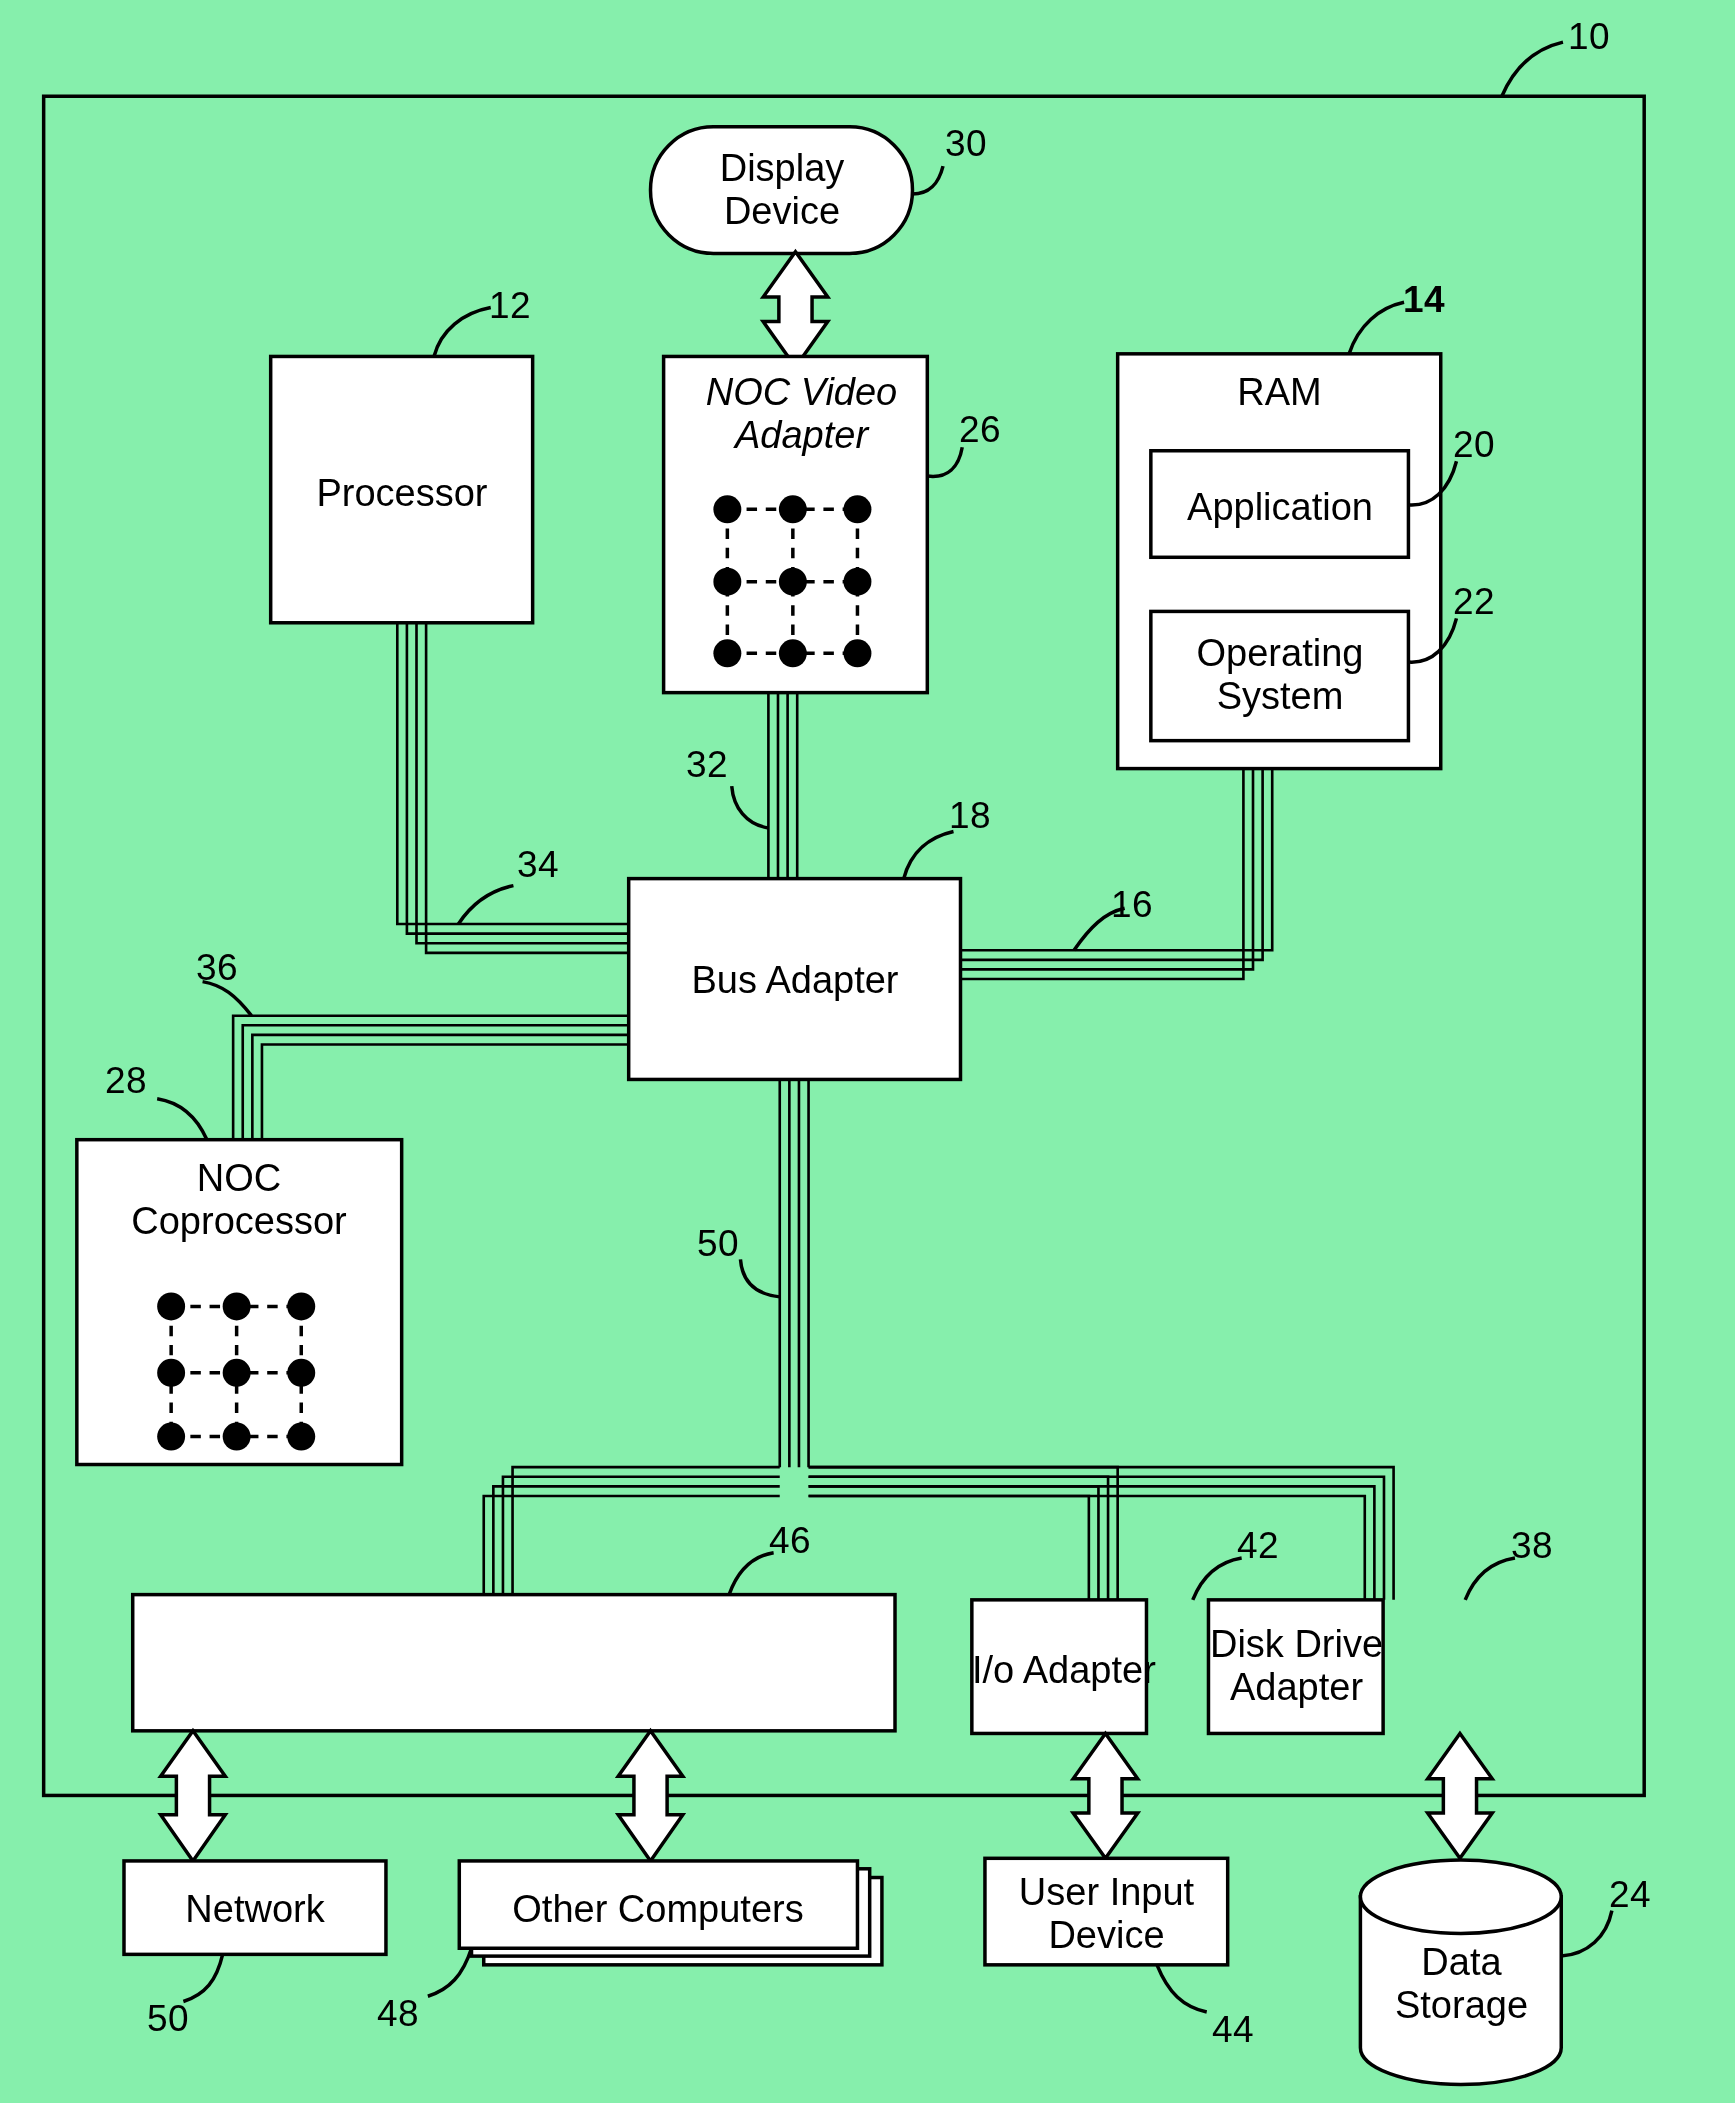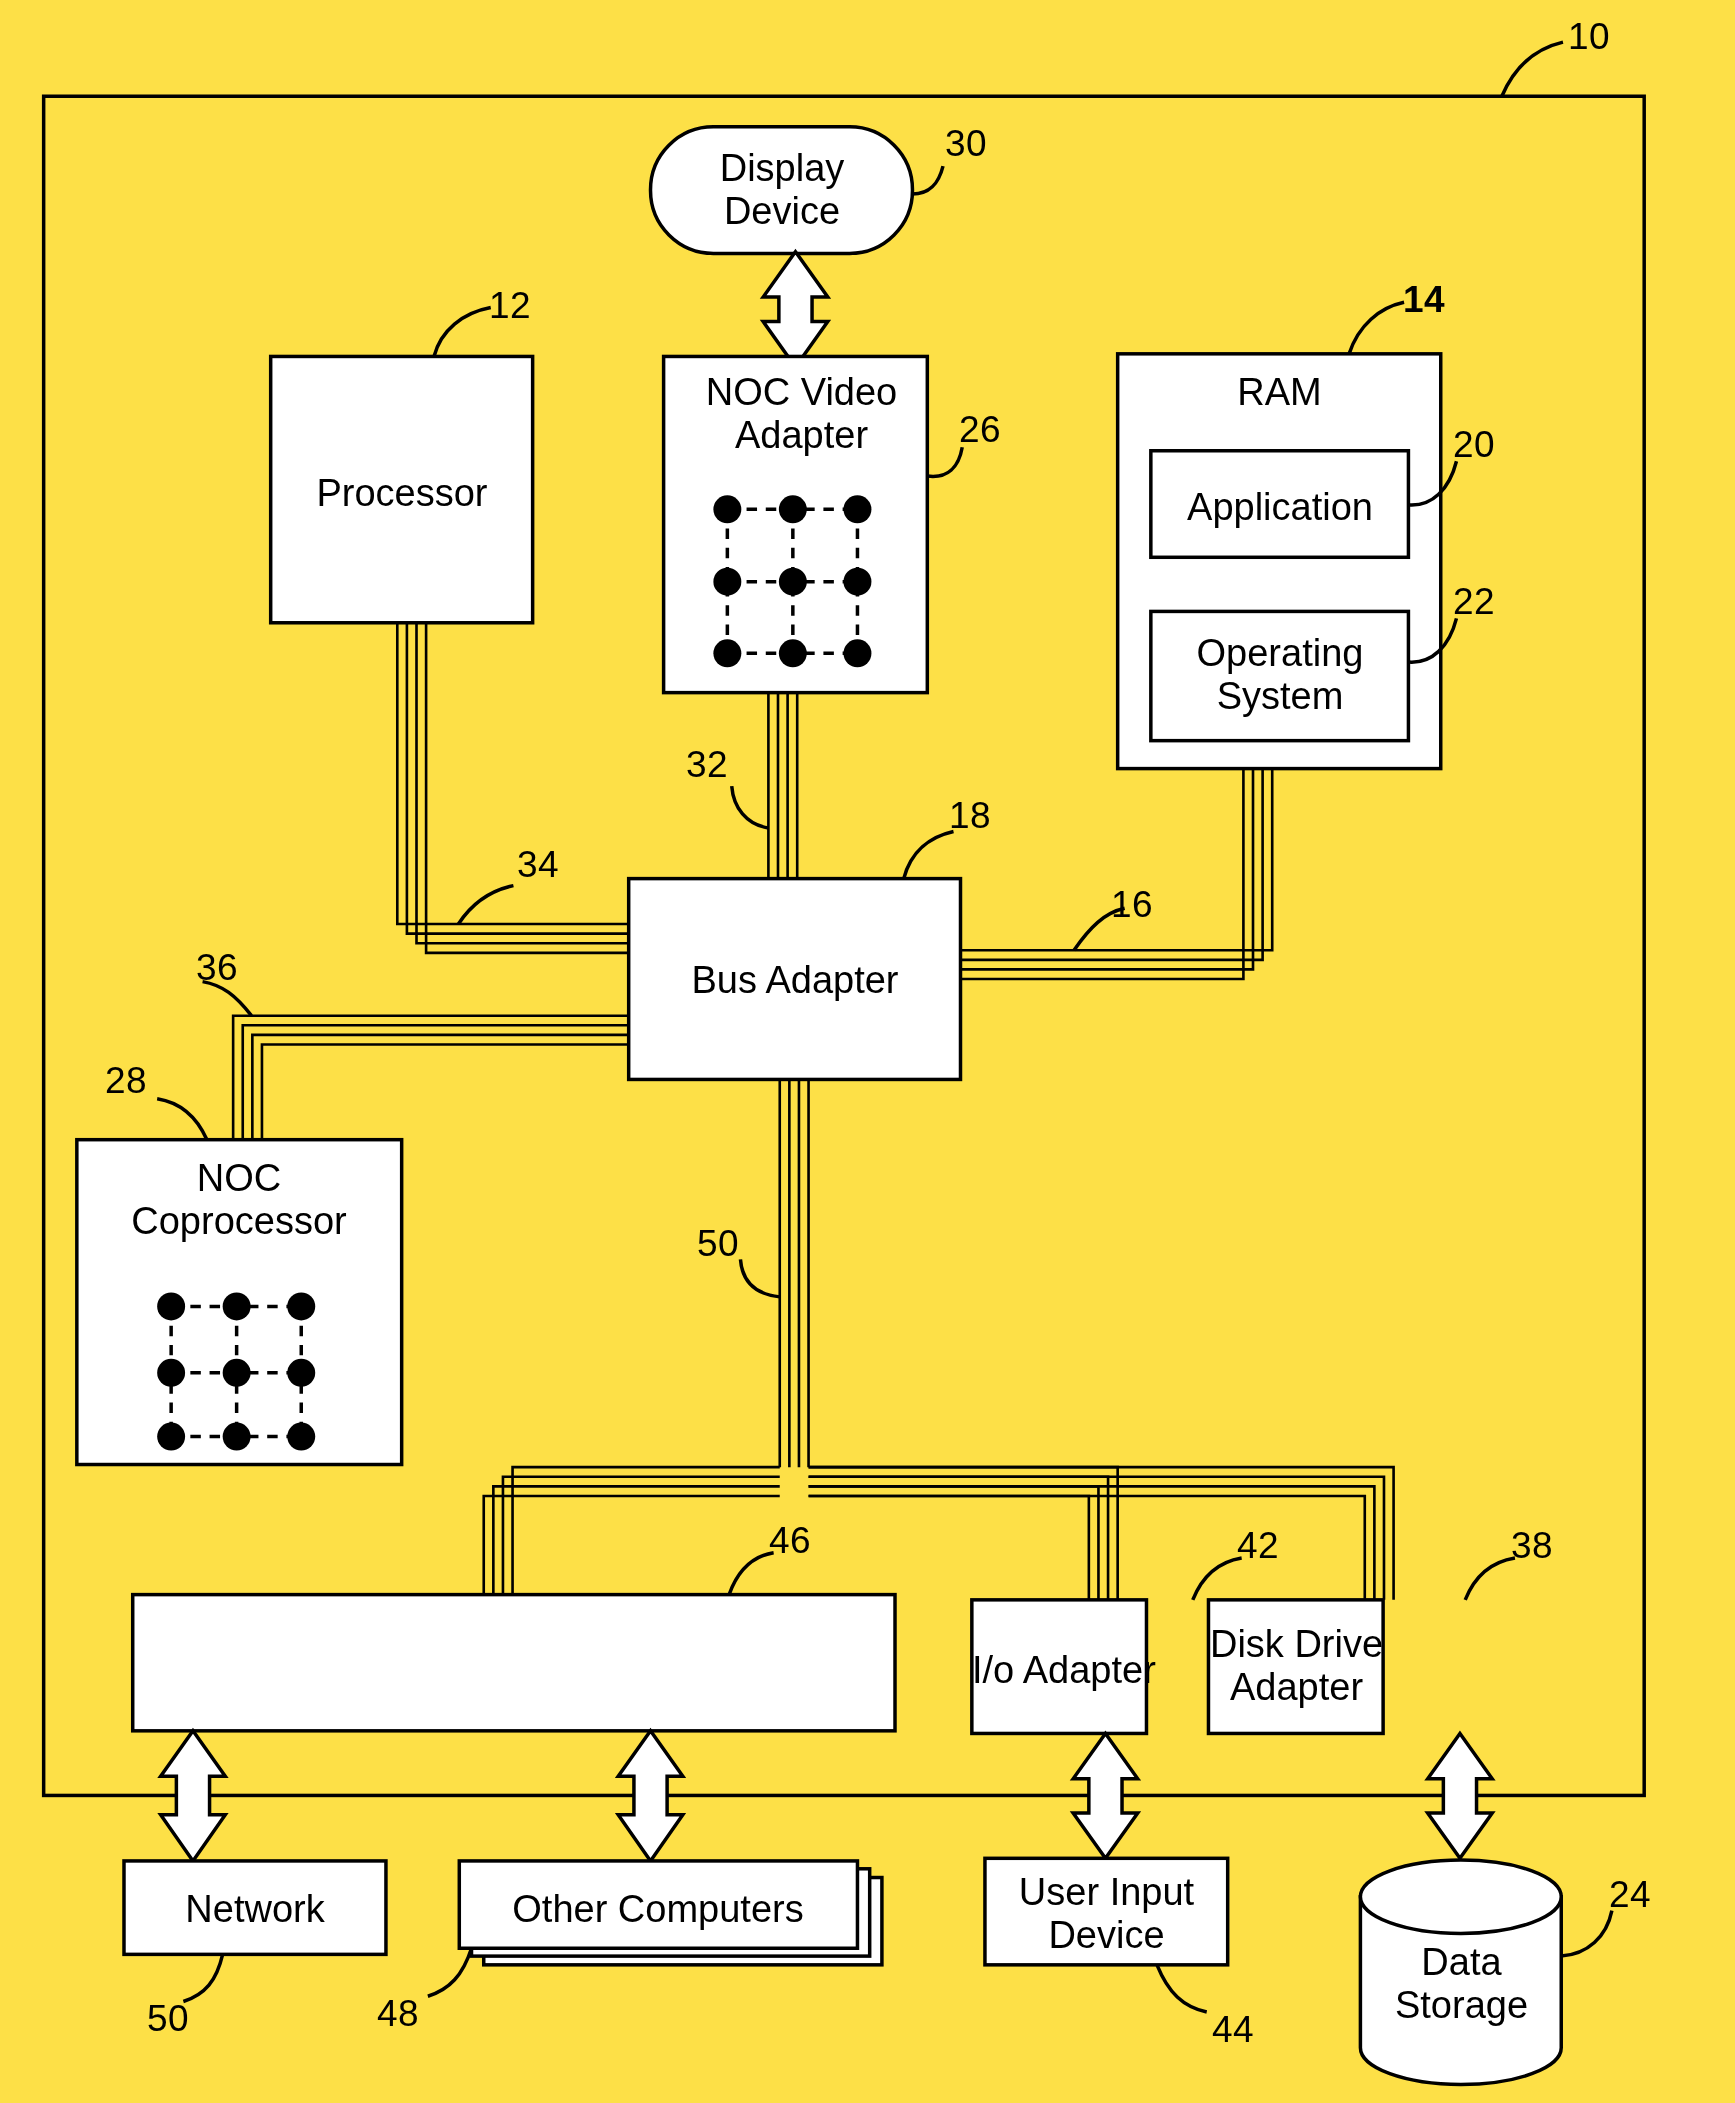--- a/index.html
+++ b/index.html
@@ -9,21 +9,21 @@
     background: #ffffff;
   }
   body {
     font-family: "Liberation Sans", "DejaVu Sans", sans-serif;
     color: #000000;
   }
   #figure-root {
     position: relative;
     width: 1735px;
     height: 2103px;
-    background: #fde047;
+    background: #86efac;
     overflow: hidden;
   }
   #figure-svg {
     position: absolute;
     left: 0;
     top: 0;
     width: 1735px;
     height: 2103px;
   }
   .lbl {
@@ -233,21 +233,21 @@
 
   <div class="lbl ref-num" style="left:1568px; top:15.7px;">10</div>
 
   <div class="lbl box-label" style="left:651px; top:147px; width:262px;">Display
 Device</div>
   <div class="lbl ref-num" style="left:945px; top:123px;">30</div>
 
   <div class="lbl box-label" style="left:271px; top:472px; width:262px;">Processor</div>
   <div class="lbl ref-num" style="left:489px; top:285px;">12</div>
 
-  <div class="lbl box-label" style="left:662px; top:371px; width:279px;">NOC Video
+  <div class="lbl box-label" style="left:662px; top:371px; width:279px;font-style:italic;">NOC Video
 Adapter</div>
   <div class="lbl ref-num" style="left:959px; top:409px;">26</div>
 
   <div class="lbl box-label" style="left:1118px; top:371px; width:323px;">RAM</div>
   <div class="lbl ref-num" style="left:1403px; top:279px;font-weight:bold;">14</div>
 
   <div class="lbl box-label" style="left:1151px; top:486px; width:258px;">Application</div>
   <div class="lbl ref-num" style="left:1453px; top:424px;">20</div>
 
   <div class="lbl box-label" style="left:1151px; top:632px; width:258px;">Operating

